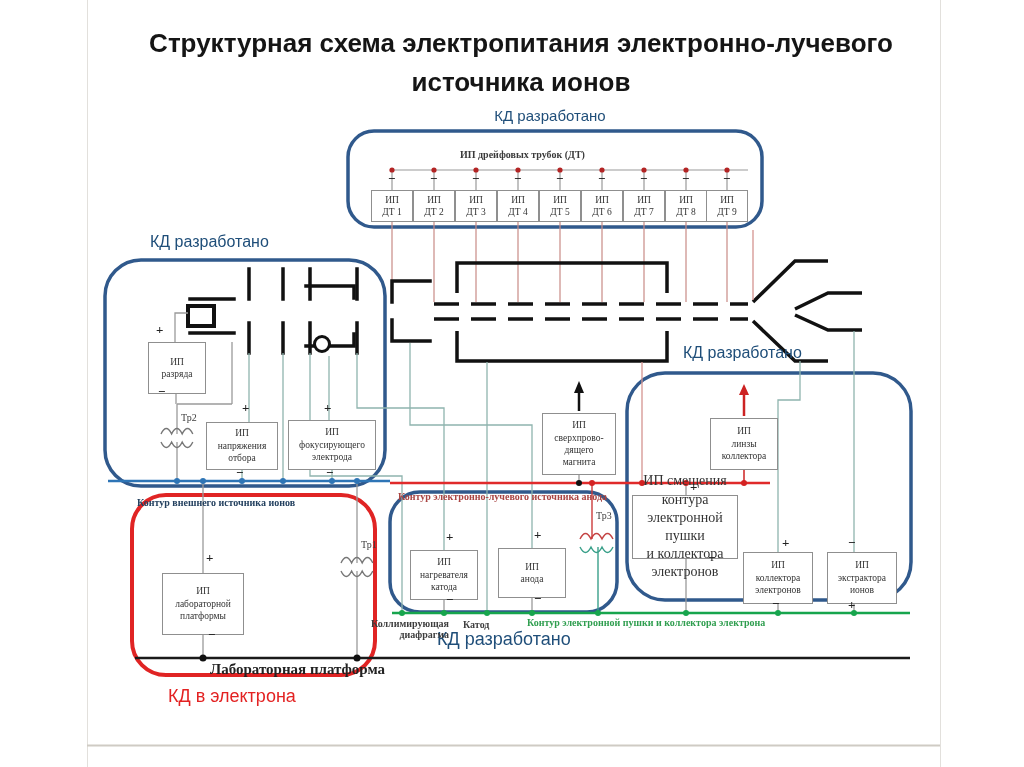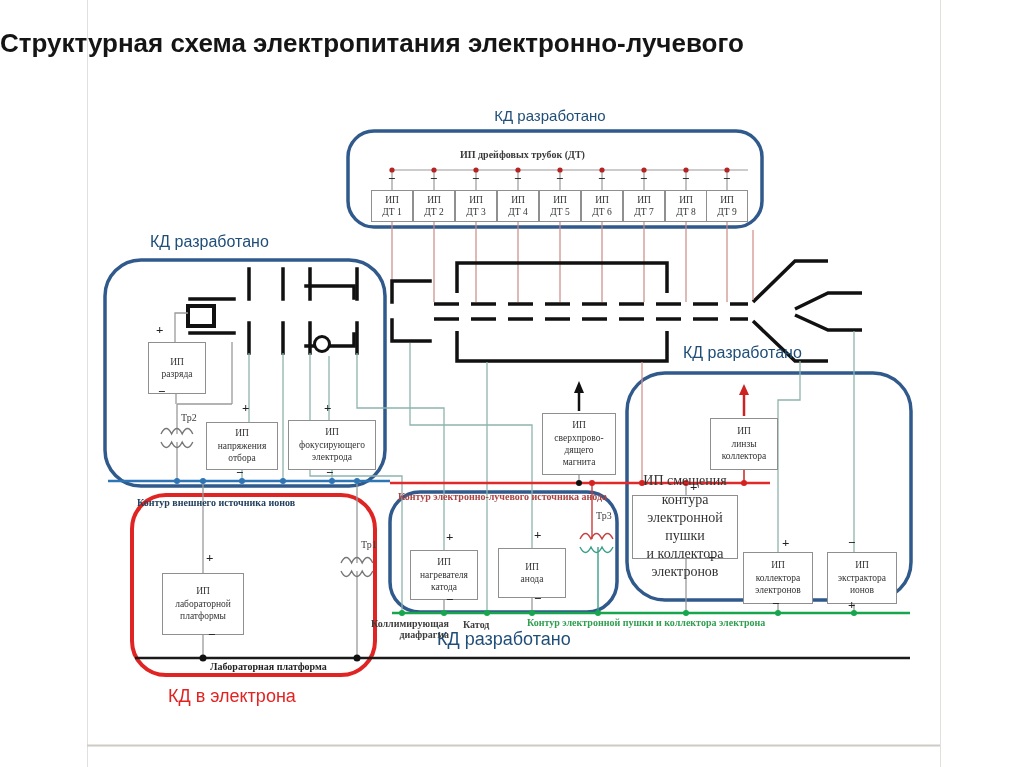--- a/index.html
+++ b/index.html
@@ -1,19 +1,19 @@
 <!DOCTYPE html>
 <html><head>
 <meta charset="utf-8">
 <style>
   html,body{margin:0;padding:0;background:#fff;}
   #slide{position:relative;width:1024px;height:767px;background:#fff;overflow:hidden;
          font-family:"Liberation Sans",sans-serif;}
   #diagram-svg{position:absolute;left:0;top:0;}
-  .title{position:absolute;left:0;right:0;top:24px;text-align:left;
+  .title{position:absolute;left:18px;right:0;top:24px;text-align:center;
          font:bold 26px/1.5 "Liberation Sans",sans-serif;color:#151515;}
   .kd{position:absolute;color:#1f4e79;font-family:"Liberation Sans",sans-serif;}
   .kd-red{color:#e32222;}
   .cbox{position:absolute;background:#fff;border:1px solid #8f8f8f;
         display:flex;align-items:center;justify-content:center;text-align:center;
         white-space:pre-line;font:9.5px/1.3 "Liberation Serif",serif;color:#333;box-sizing:border-box;}
   .cbox.small{font-size:14px;}
   .buslabel{position:absolute;font:bold 10px "Liberation Serif",serif;white-space:pre-line;}
   .sign{position:absolute;font:bold 13px "Liberation Serif",serif;color:#222;line-height:1;}
   .trlabel{position:absolute;font:10px "Liberation Serif",serif;color:#3d3d3d;line-height:1;}
@@ -172,20 +172,21 @@
   </g>
   <g>
     <path d="M135,658 H910" stroke="#1a1a1a" stroke-width="2.5" fill="none"></path>
     <circle cx="203" cy="658" r="3.5" fill="#111"></circle>
         <circle cx="357" cy="658" r="3.5" fill="#111"></circle>
   </g>
 </svg>
 
 <div class="title">
   <div>Структурная схема электропитания электронно-лучевого</div>
+  <div>источника ионов</div>
 </div>
 
 <div class="kd" style="left:455px;top:107px;width:190px;text-align:center;font-size:15px">КД разработано</div>
 <div class="kd" style="left:150px;top:233px;font-size:16px">КД разработано</div>
 <div class="kd" style="left:683px;top:344px;font-size:16px">КД разработано</div>
 <div class="kd" style="left:437px;top:629px;font-size:18px">КД разработано</div>
 <div class="kd kd-red" style="left:168px;top:686px;font-size:18px">КД в электрона</div>
 
 <div class="grouptitle">ИП дрейфовых трубок (ДТ)</div>
 
@@ -243,21 +244,21 @@
 лабораторной
 платформы</div>
 
 <div class="trlabel" style="left:361px;top:540px">Тр1</div>
 <div class="trlabel" style="left:181px;top:413px">Тр2</div>
 <div class="trlabel" style="left:596px;top:511px">Тр3</div>
 
 <div class="buslabel" style="left:137px;top:497px;color:#23405f">Контур внешнего источника ионов</div>
 <div class="buslabel" style="left:398px;top:491px;color:#a94442">Контур электронно-лучевого источника анода</div>
 <div class="buslabel" style="left:527px;top:617px;color:#2f9e4f">Контур электронной пушки и коллектора электрона</div>
-<div class="buslabel" style="left:210px;top:661px;color:#222;font-size:10px">Лабораторная платформа</div>
+<div class="buslabel" style="left:210px;top:661px;color:#222;font-size:15px">Лабораторная платформа</div>
 <div class="buslabel" style="left:349px;top:618px;width:100px;text-align:right;color:#3d3d3d;font-weight:600">Коллимирующая
 диафрагма</div>
 <div class="buslabel" style="left:463px;top:619px;color:#3d3d3d;font-weight:700">Катод</div>
 
 <span class="sign" style="left:388px;top:172px">−</span>
 <span class="sign" style="left:430px;top:172px">−</span>
 <span class="sign" style="left:472px;top:172px">−</span>
 <span class="sign" style="left:514px;top:172px">−</span>
 <span class="sign" style="left:556px;top:172px">−</span>
 <span class="sign" style="left:598px;top:172px">−</span>

